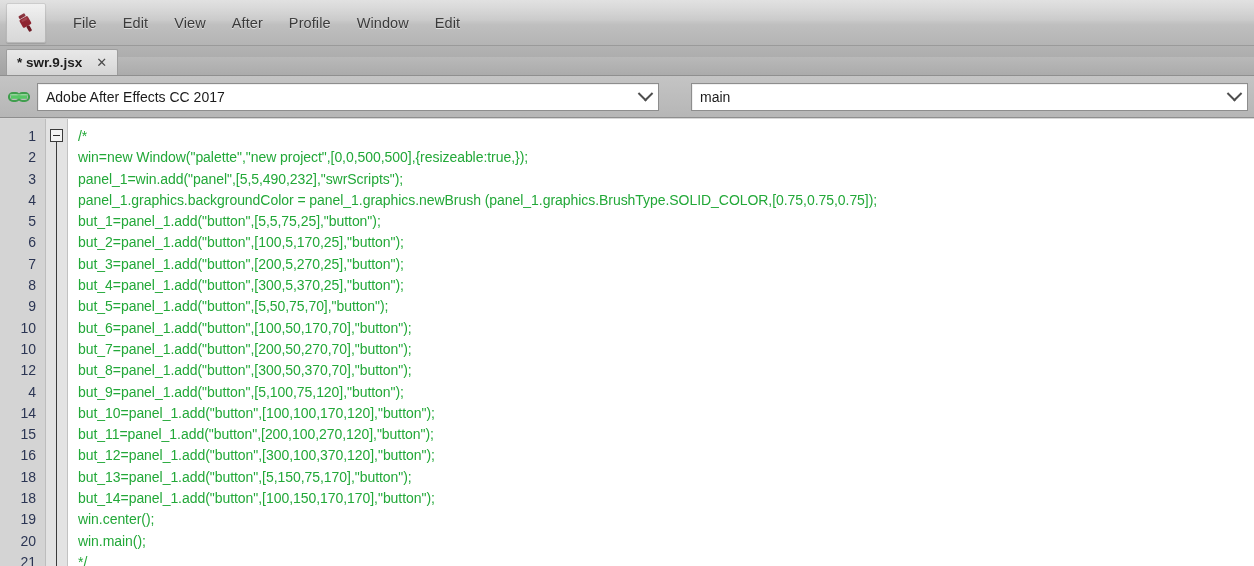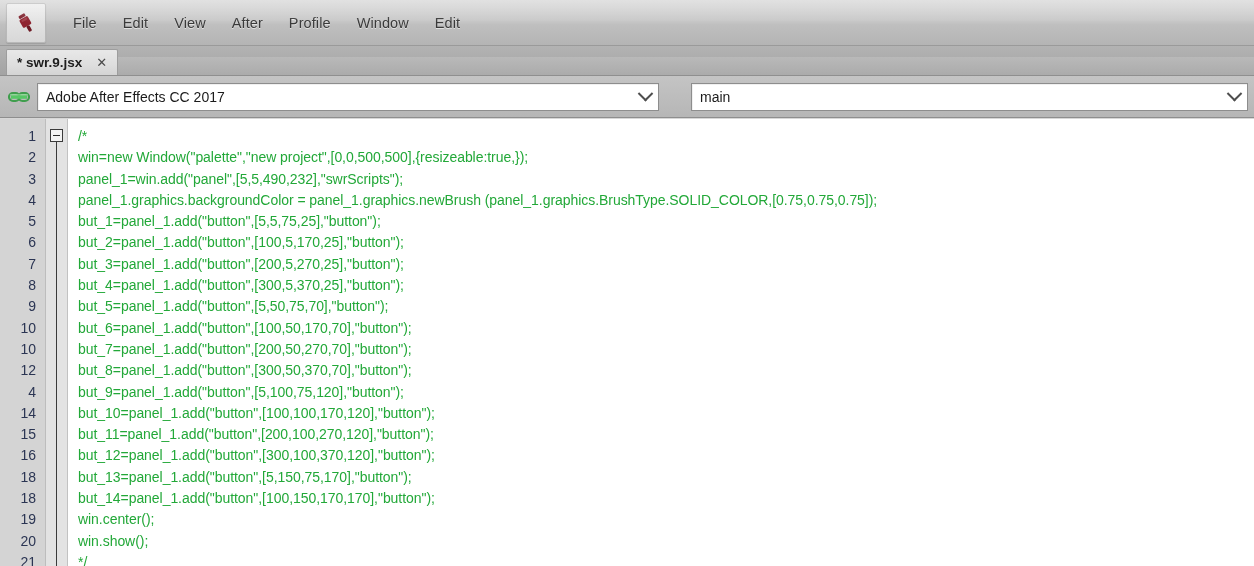--- a/index.html
+++ b/index.html
@@ -260,18 +260,18 @@
         <div class="cl">but_6=panel_1.add("button",[100,50,170,70],"button");</div>
         <div class="cl">but_7=panel_1.add("button",[200,50,270,70],"button");</div>
         <div class="cl">but_8=panel_1.add("button",[300,50,370,70],"button");</div>
         <div class="cl">but_9=panel_1.add("button",[5,100,75,120],"button");</div>
         <div class="cl">but_10=panel_1.add("button",[100,100,170,120],"button");</div>
         <div class="cl">but_11=panel_1.add("button",[200,100,270,120],"button");</div>
         <div class="cl">but_12=panel_1.add("button",[300,100,370,120],"button");</div>
         <div class="cl">but_13=panel_1.add("button",[5,150,75,170],"button");</div>
         <div class="cl">but_14=panel_1.add("button",[100,150,170,170],"button");</div>
         <div class="cl">win.center();</div>
-        <div class="cl">win.show();</div>
+        <div class="cl">win.main();</div>
         <div class="cl">*/</div>
       </div>
   </div>
 
 </div>
 
 </body></html>

